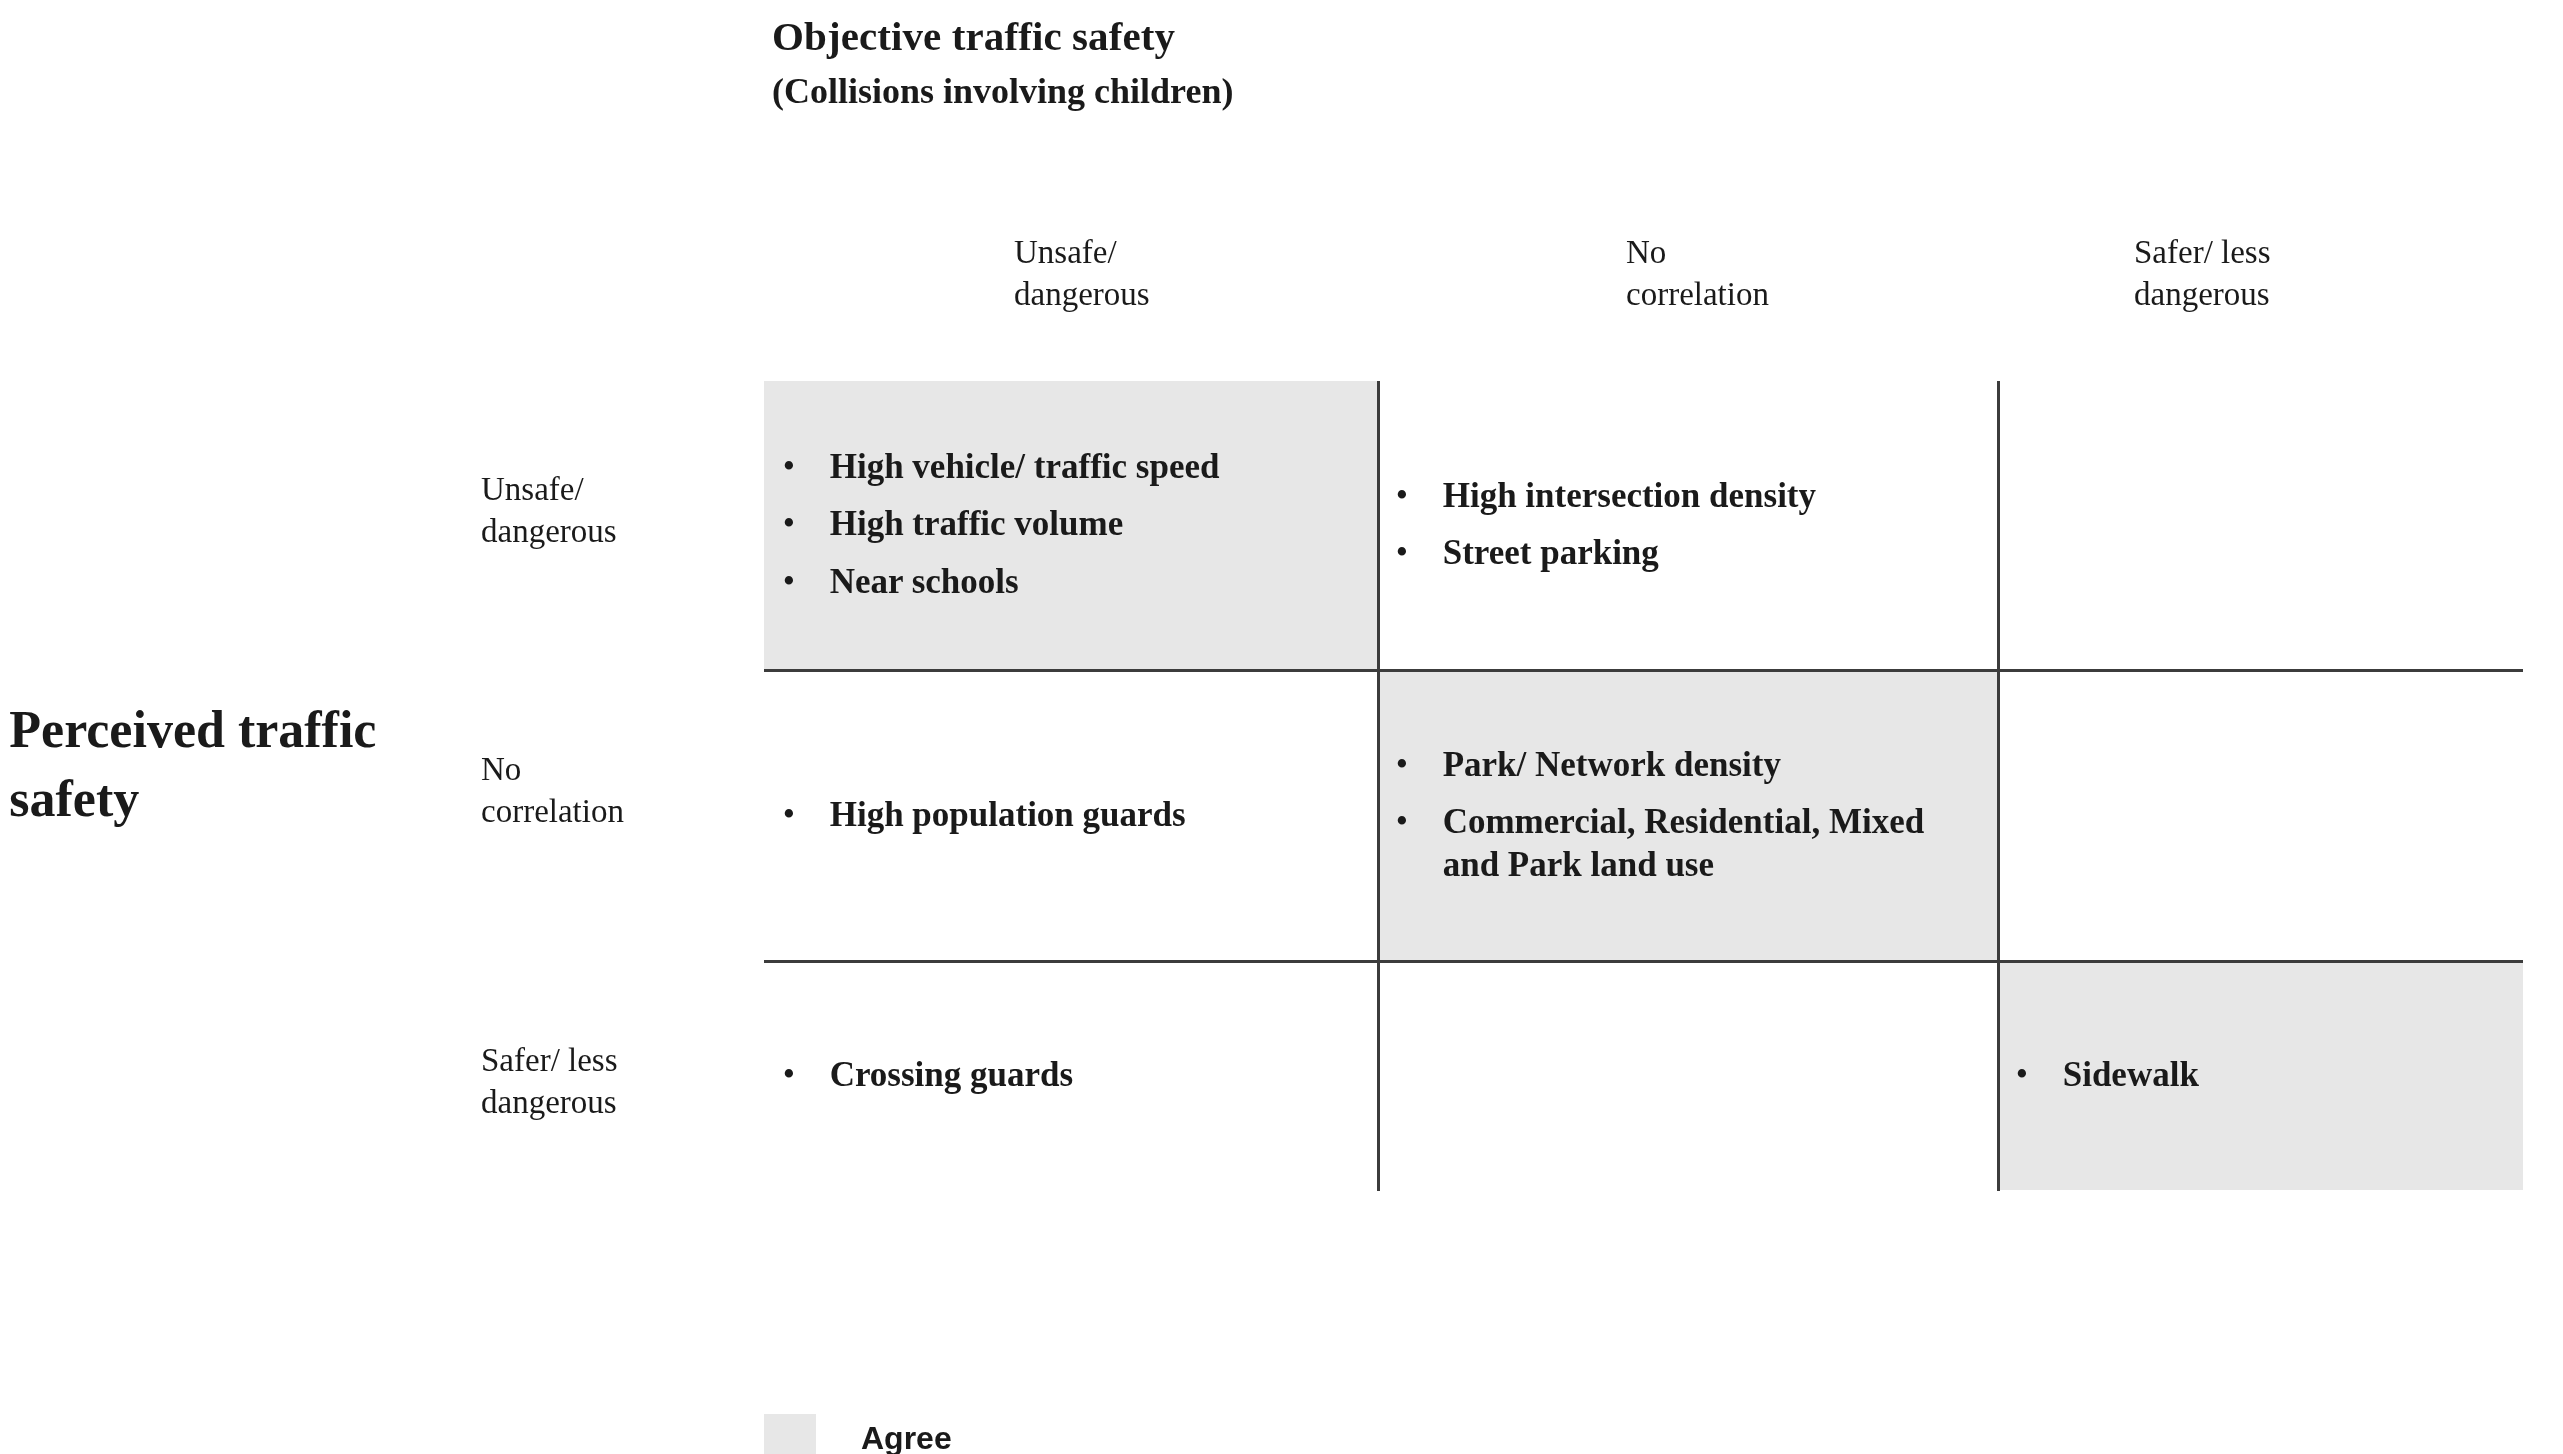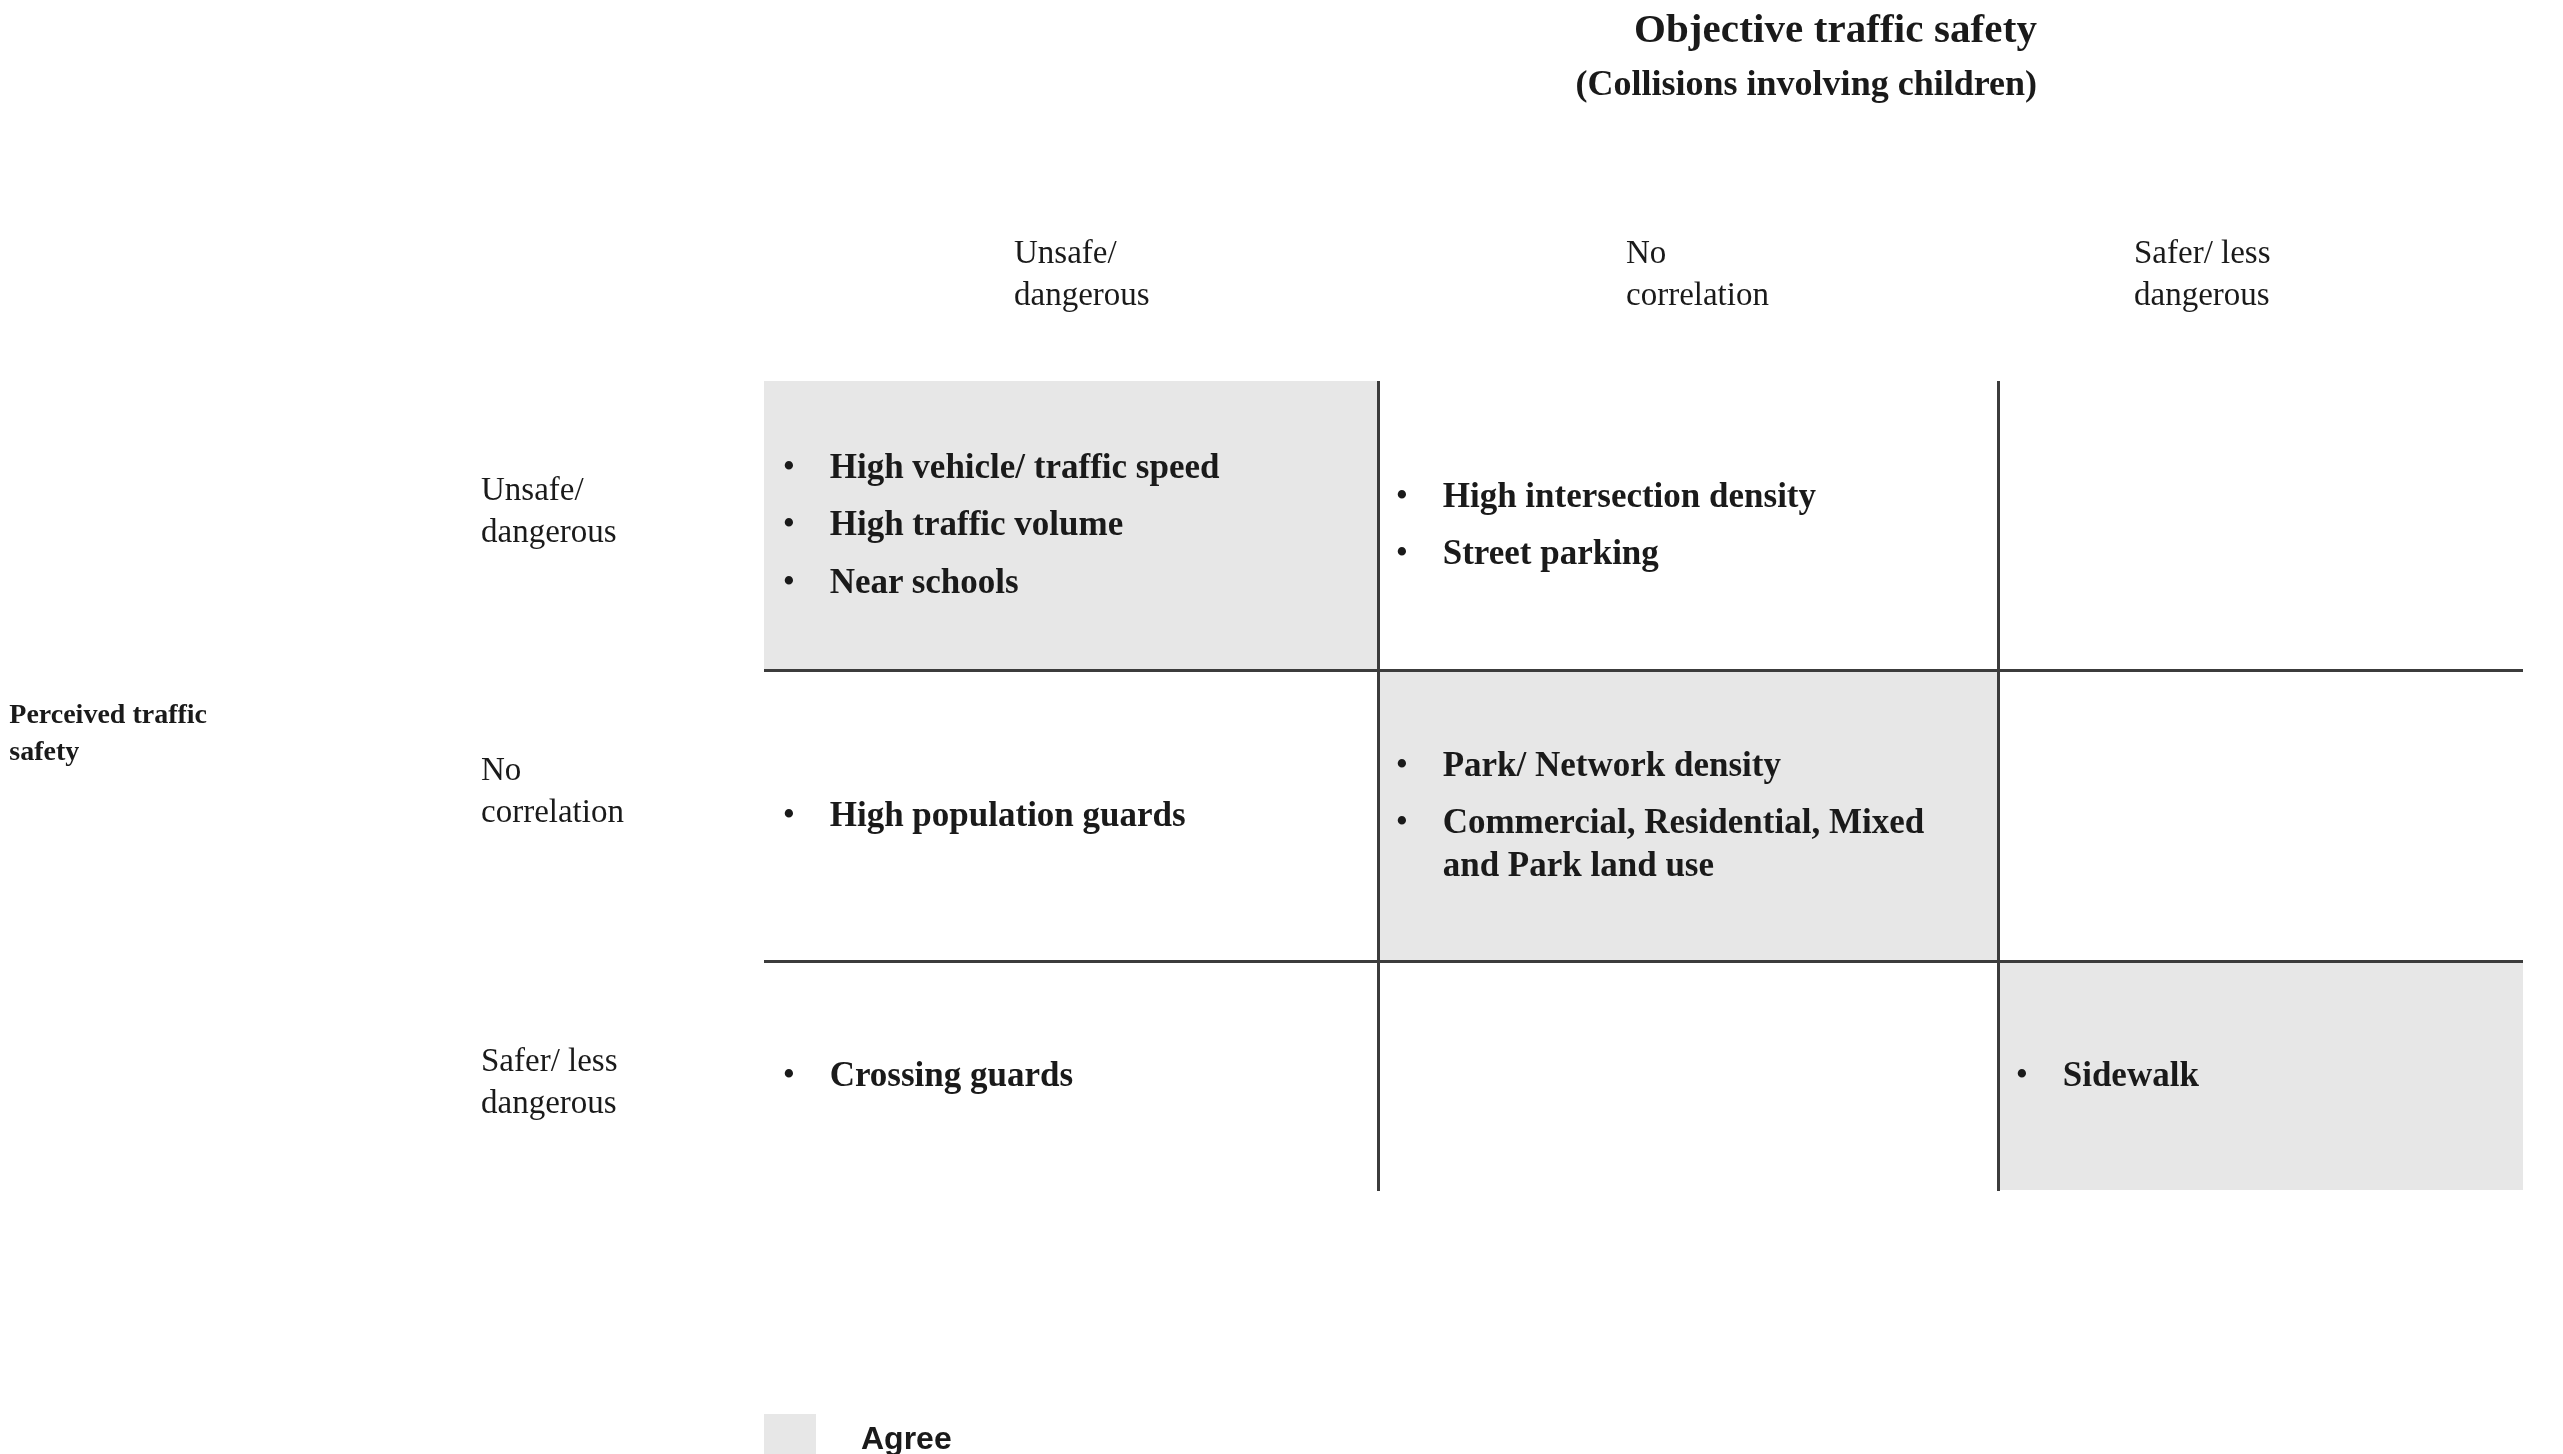--- a/index.html
+++ b/index.html
@@ -13,23 +13,23 @@
     position: relative;
     font-family: "Liberation Serif", "DejaVu Serif", serif;
     color: #1a1a1a;
     overflow: hidden;
   }
 
   
   #title-block {
     position: absolute;
     left: 772px;
-    top: 4px;
+    top: 12px;
     width: 1265px;
-    text-align: right;
+    text-align: left;
   }
   #title-main {
     font-size: 41px;
     font-weight: bold;
     line-height: 1.18;
     letter-spacing: 0.1px;
   }
   #title-sub {
     font-size: 36px;
     font-weight: bold;
@@ -49,21 +49,21 @@
   #col-header-0 { left: 1014px; }
   #col-header-1 { left: 1626px; }
   #col-header-2 { left: 2134px; }
 
   
   #axis-title-y {
     position: absolute;
     left: 9.3px;
     top: 696px;
     width: 426px;
-    font-size: 28px;
+    font-size: 52px;
     font-weight: bold;
     line-height: 1.32;
     white-space: pre-line;
   }
 
   
   .row-header {
     position: absolute;
     left: 481px;
     width: 266px;

